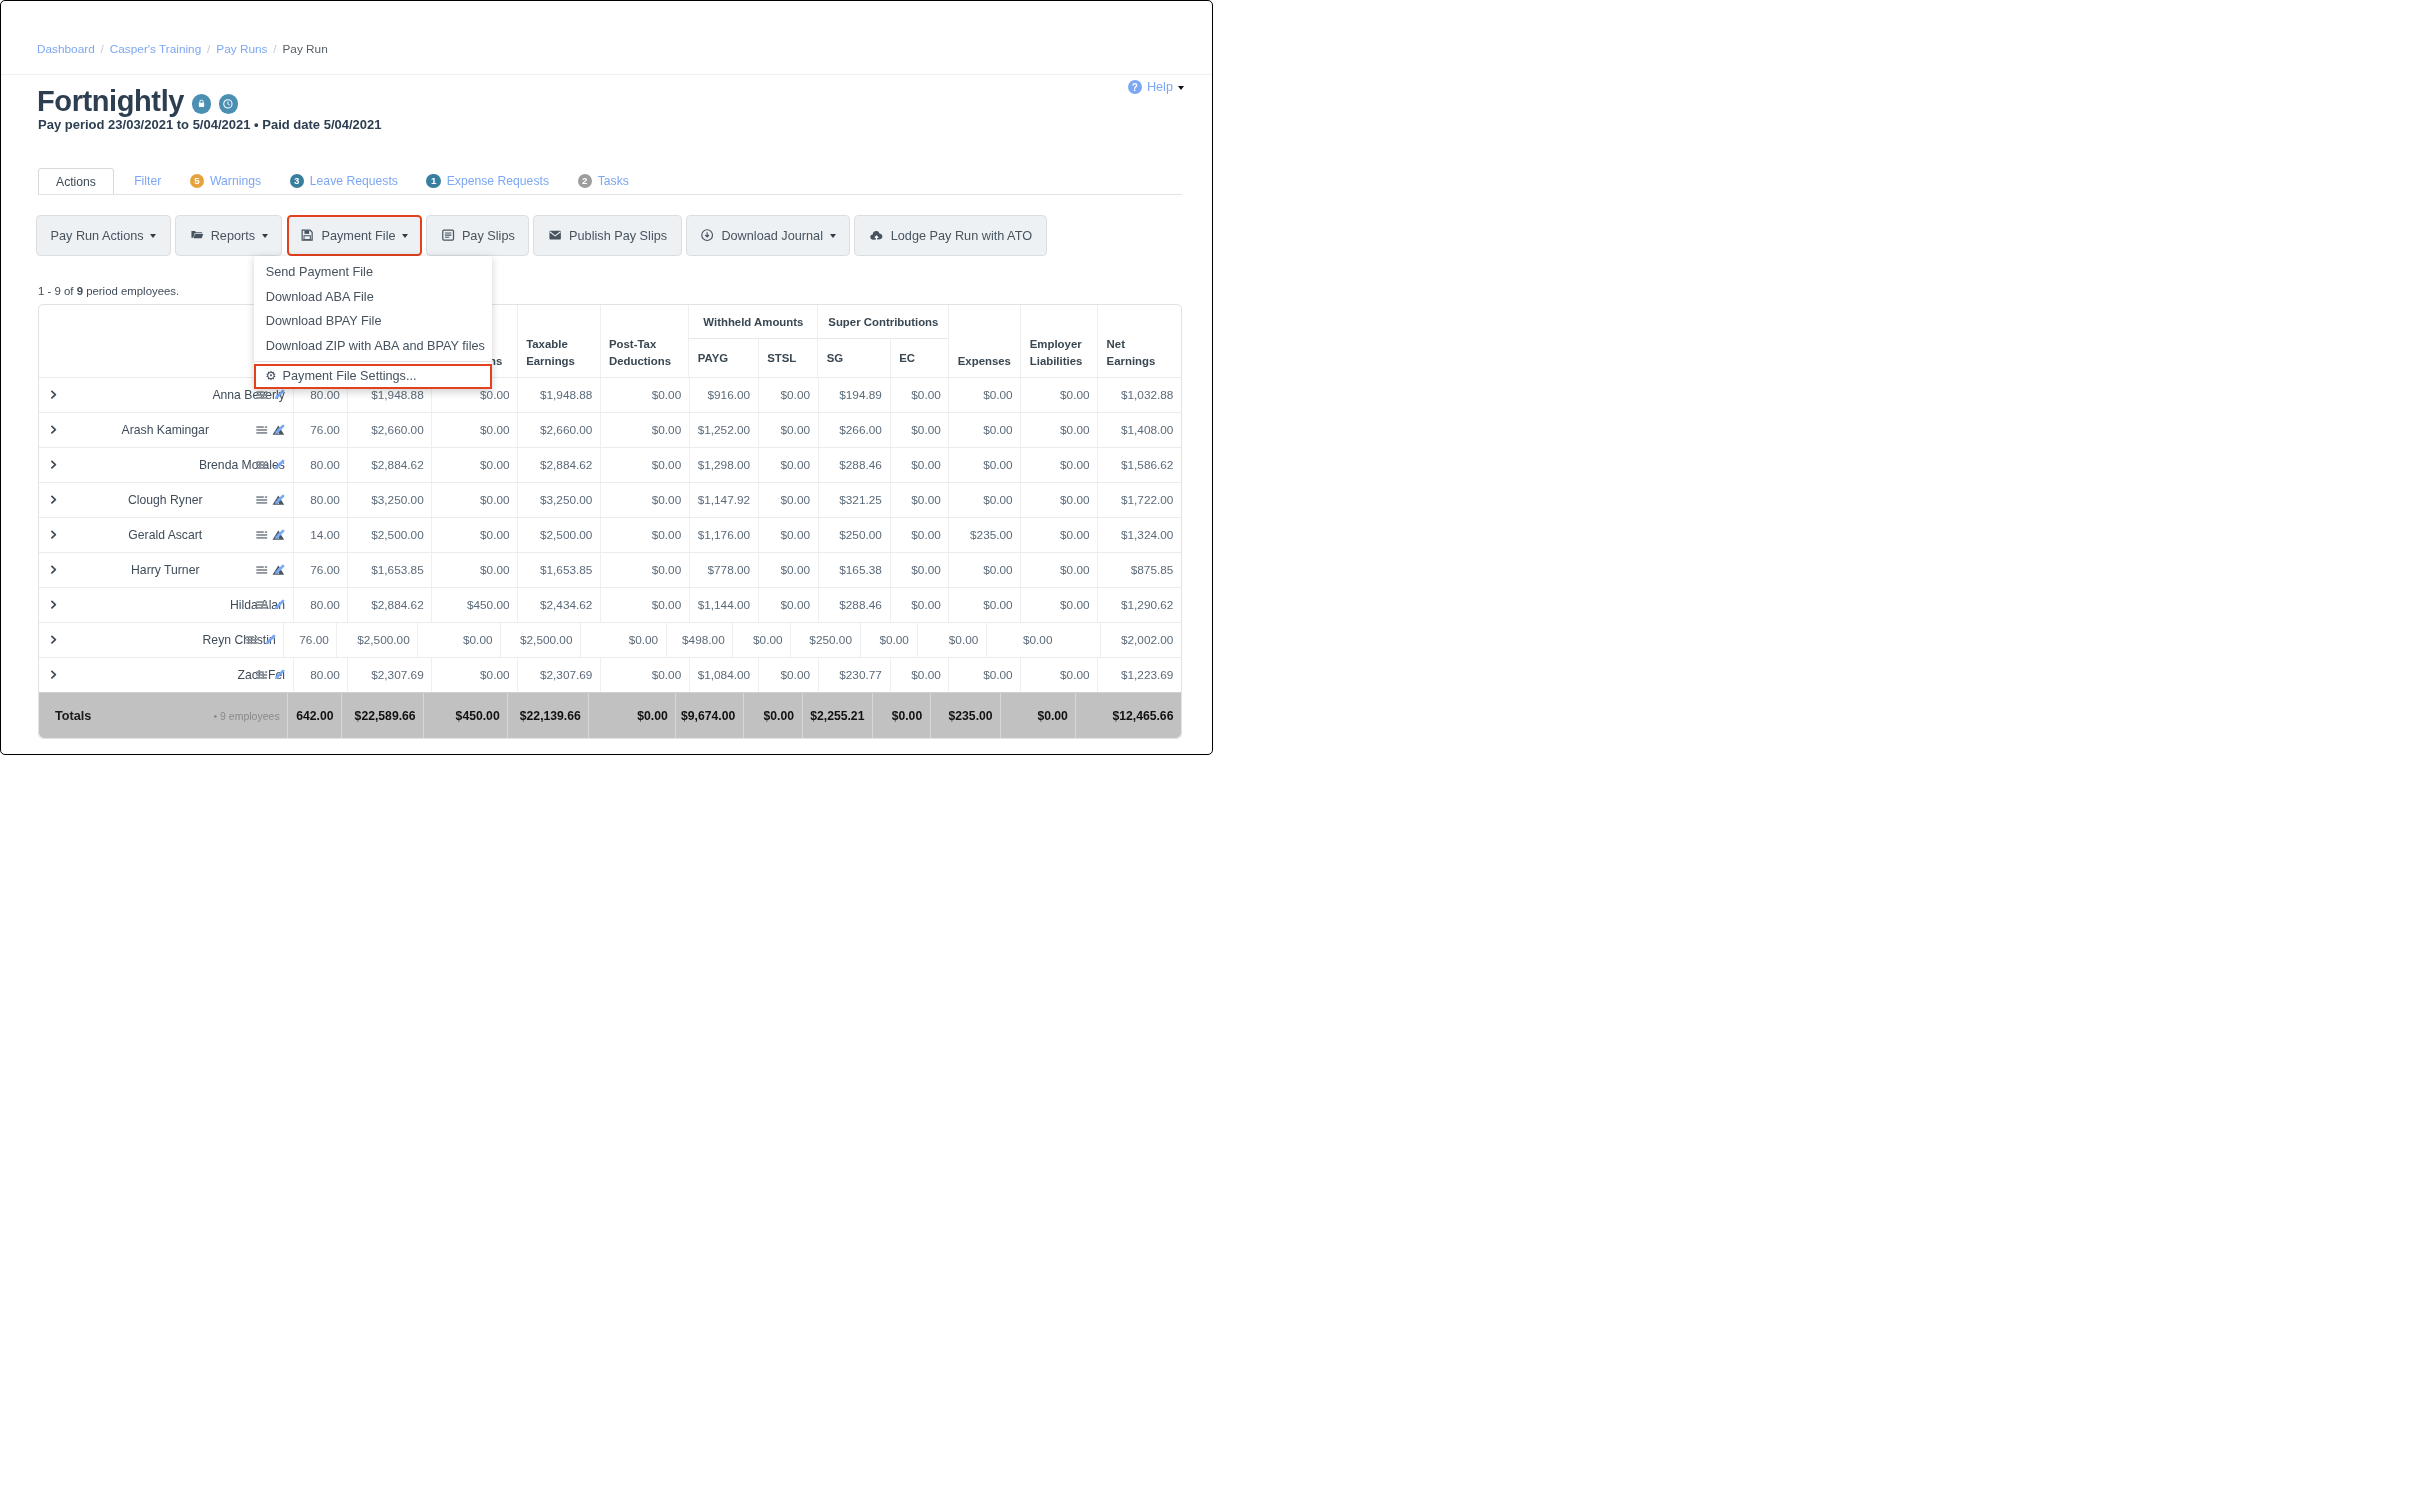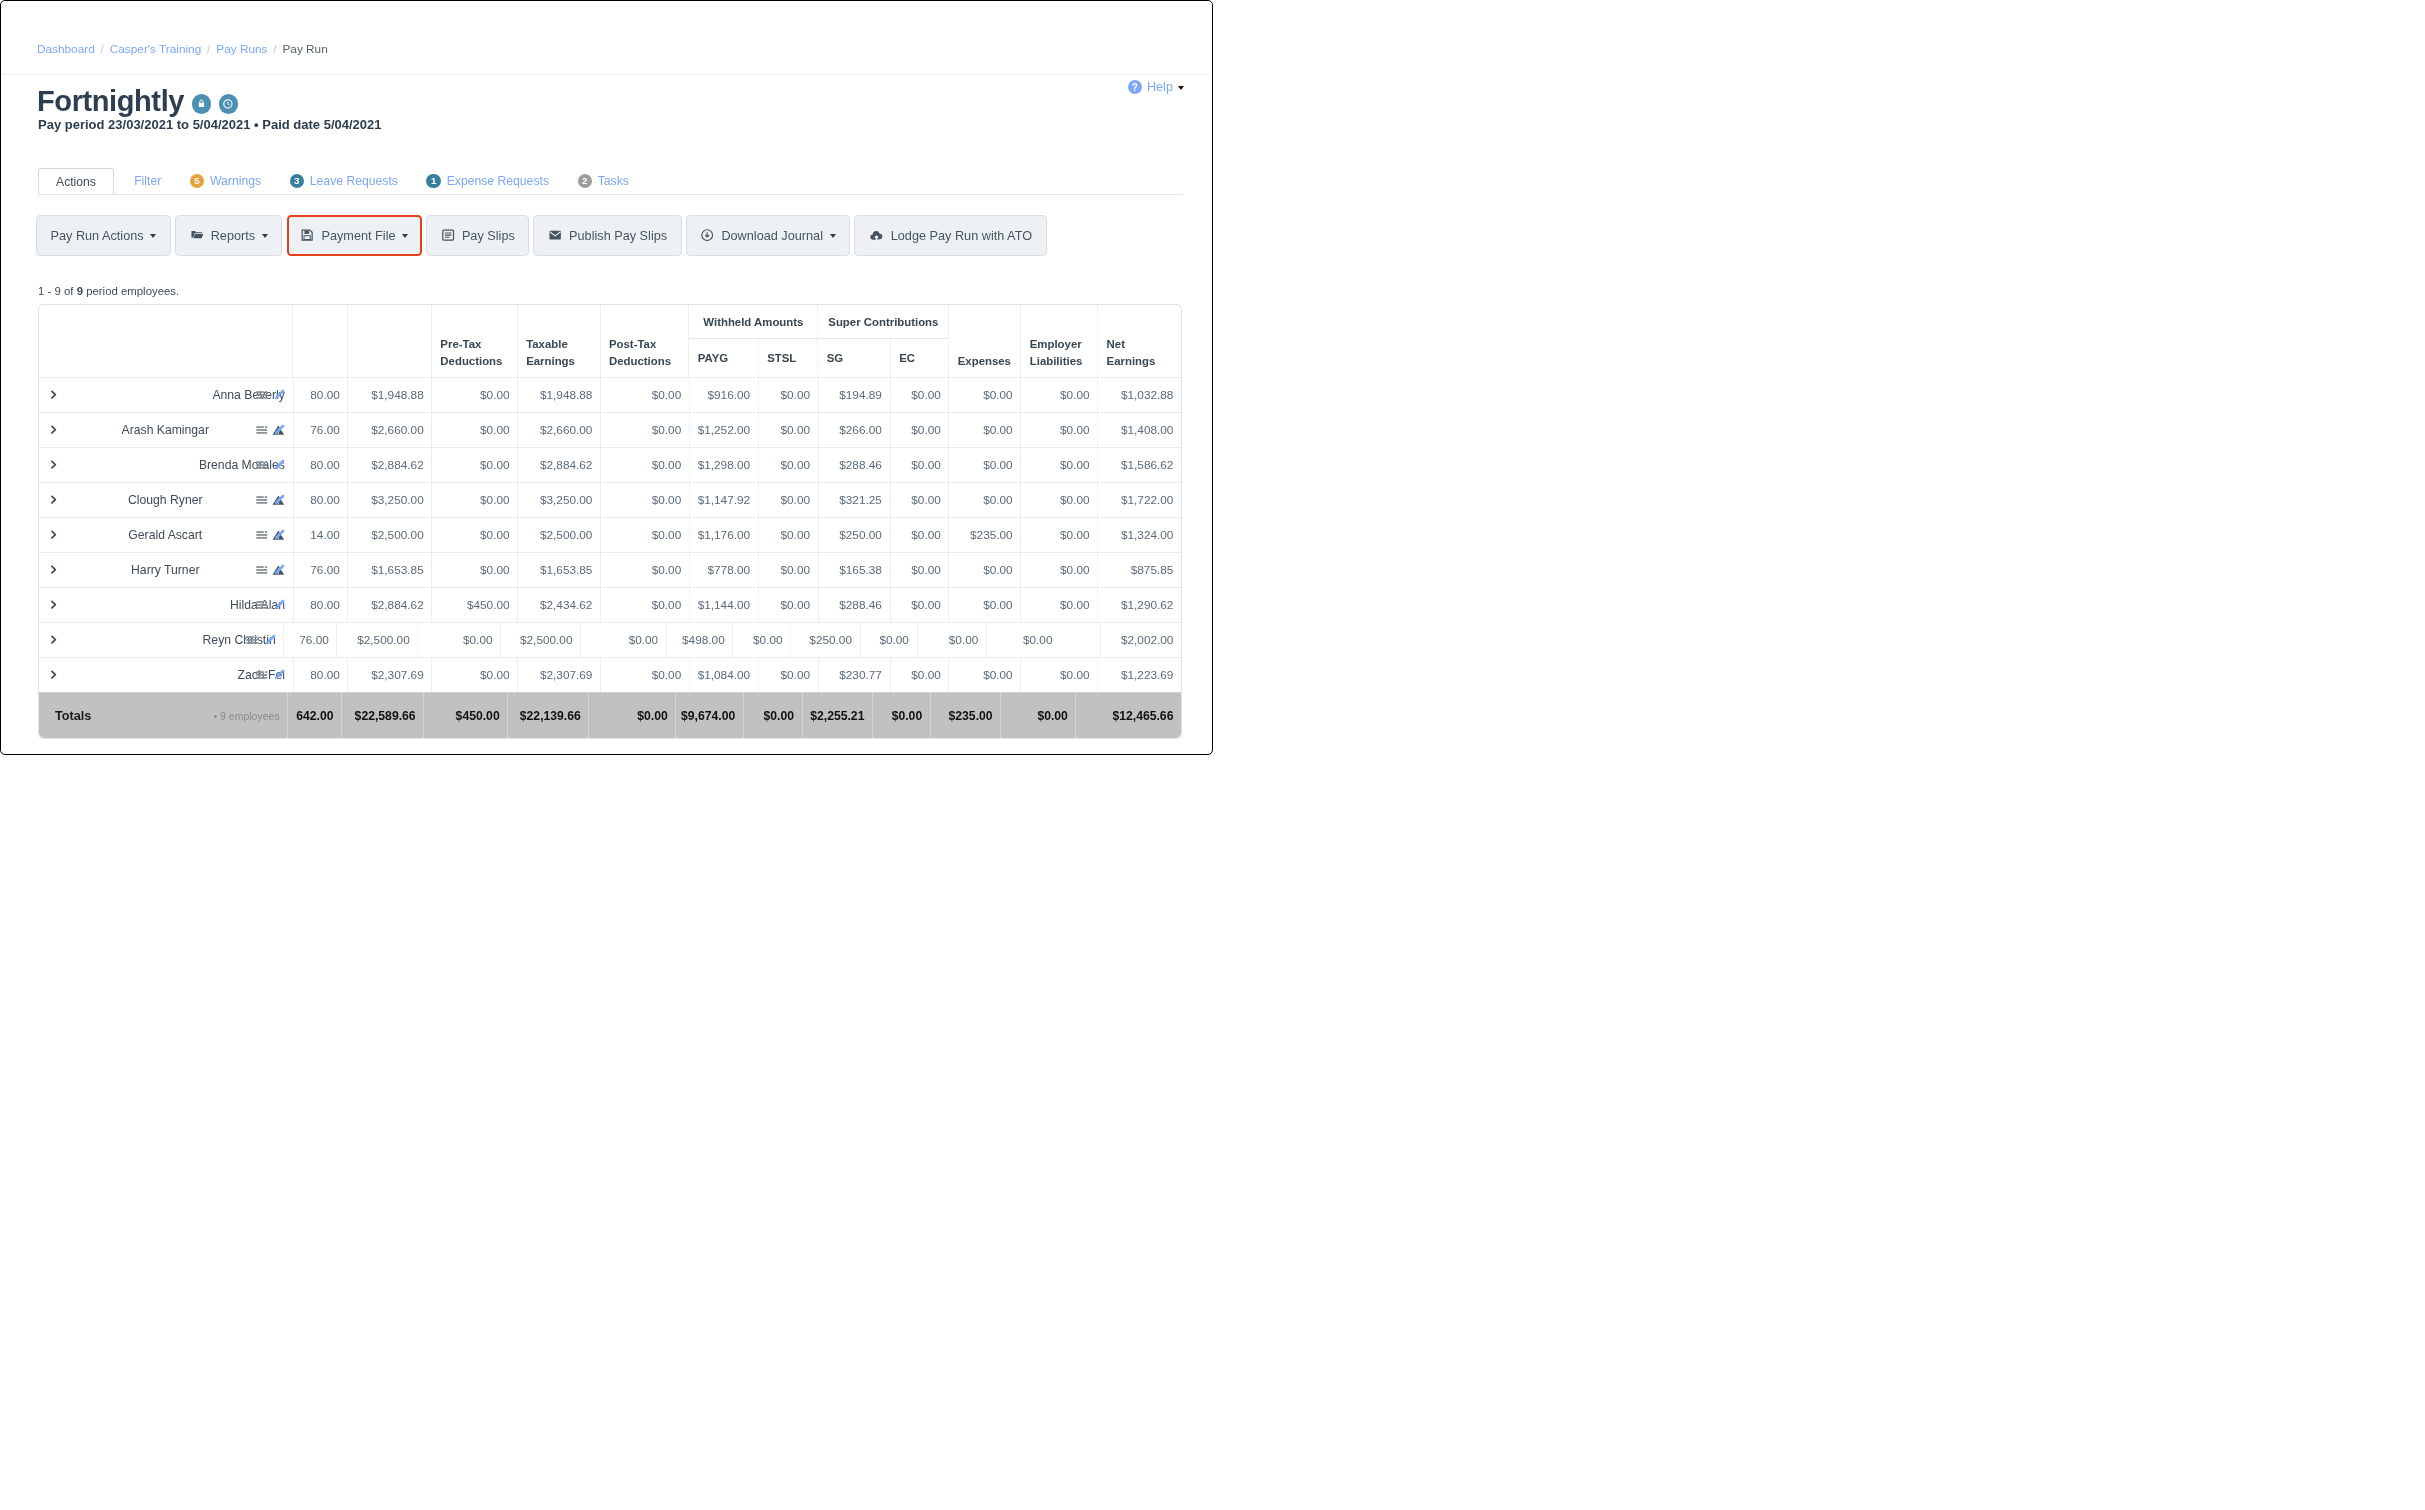--- a/index.html
+++ b/index.html
@@ -600,15 +600,28 @@
         <div class="tcell" style="width: 69px;">$9,674.00</div>
         <div class="tcell" style="width: 60px;">$0.00</div>
         <div class="tcell" style="width: 72px;">$2,255.21</div>
         <div class="tcell" style="width: 59px;">$0.00</div>
         <div class="tcell" style="width: 72px;">$235.00</div>
         <div class="tcell" style="width: 77px;">$0.00</div>
         <div class="tcell" style="width: 108px;">$12,465.66</div>
       </div>
     </div>
 
+  <div class="menu">
+    <div>
+        <div class="menu-item">Send Payment File</div>
+        <div class="menu-item">Download ABA File</div>
+        <div class="menu-item">Download BPAY File</div>
+        <div class="menu-item">Download ZIP with ABA and BPAY files</div>
+      </div>
+    <div class="menu-divider"></div>
+    <div class="menu-settings">
+      <span class="gear">⚙</span>
+      <span>Payment File Settings...</span>
+    </div>
+  </div>
 
 </div>
 
 
 </body></html>

